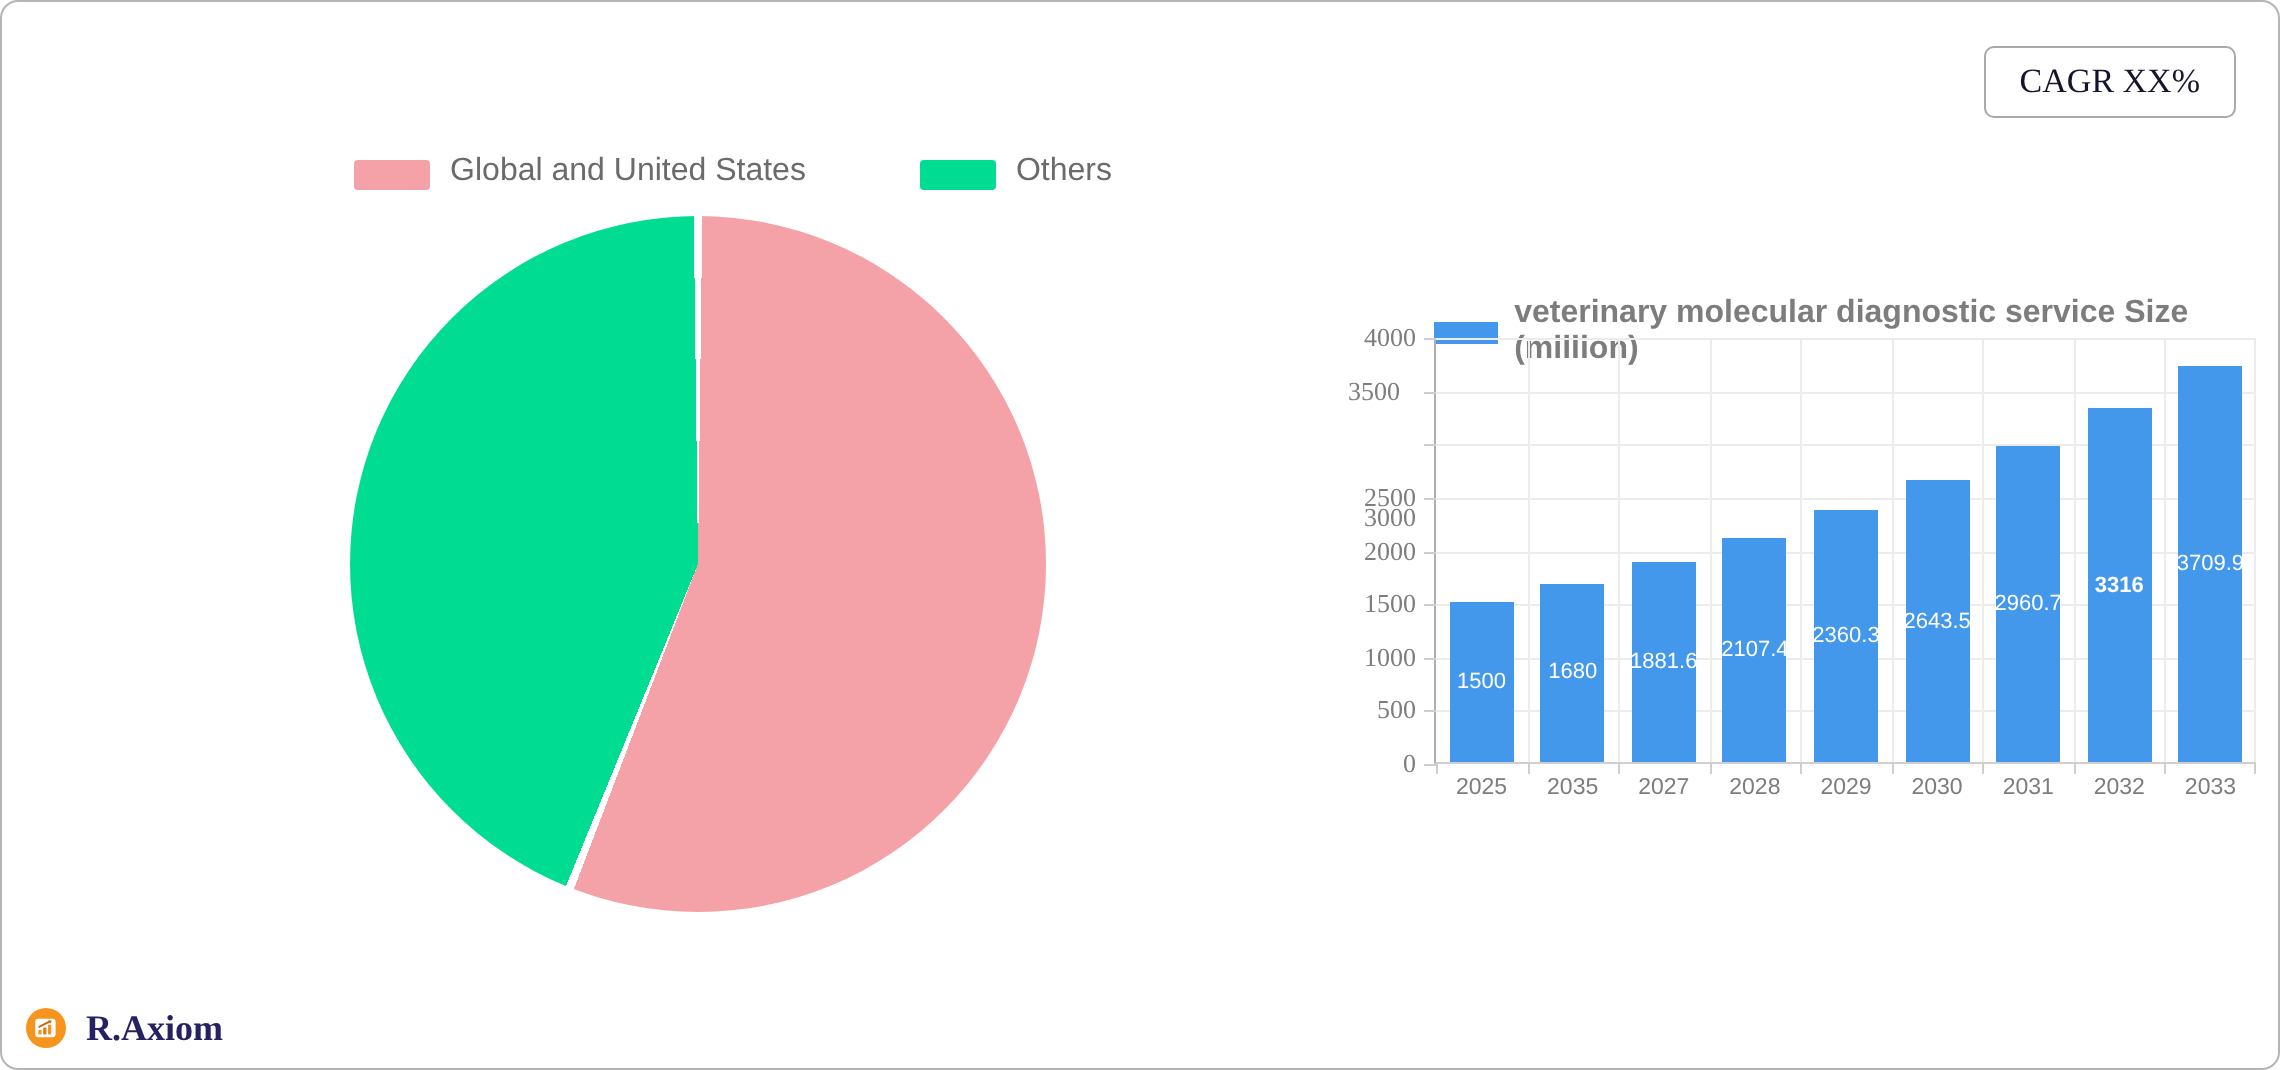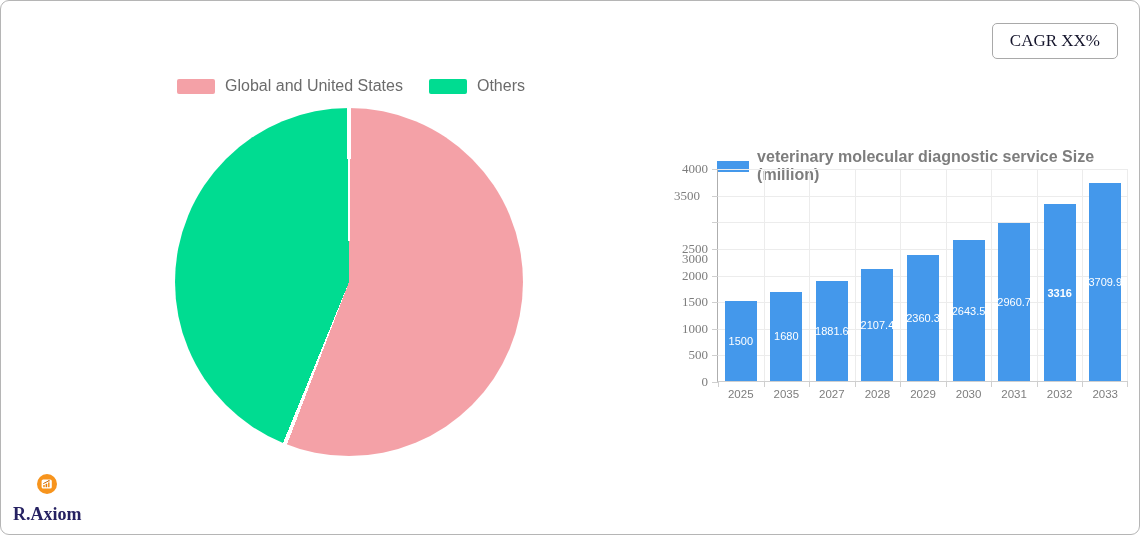--- a/index.html
+++ b/index.html
@@ -39,23 +39,24 @@
     top: 76px;
     left: 0;
     width: 700px;
     display: flex;
     justify-content: center;
     align-items: center;
     gap: 26px;
   }
   .pie-legend .legend-item {
     display: flex;
-    align-items: center;
+    align-items: flex-end;
     gap: 10px;
     cursor: pointer;
+    margin-left: 31px;
   }
   .pie-legend .swatch {
     width: 38px;
     height: 15px;
     border-radius: 2px;
   }
   .pie-legend .legend-label {
     font-size: 16px;
     color: #6b6b6b;
   }
@@ -170,23 +171,22 @@
     color: #7d7d7d;
     white-space: nowrap;
   }
 
   
   .brand-logo {
     position: absolute;
     left: 12px;
     bottom: 9px;
     display: flex;
-    align-items: center;
+    align-items: flex-start;
     gap: 10px;
-    flex-direction: column;
   }
   .brand-name {
     font-family: "Liberation Serif", "DejaVu Serif", serif;
     font-weight: bold;
     font-size: 18px;
     color: #262262;
   }
 </style>
 </head>
 <body>

